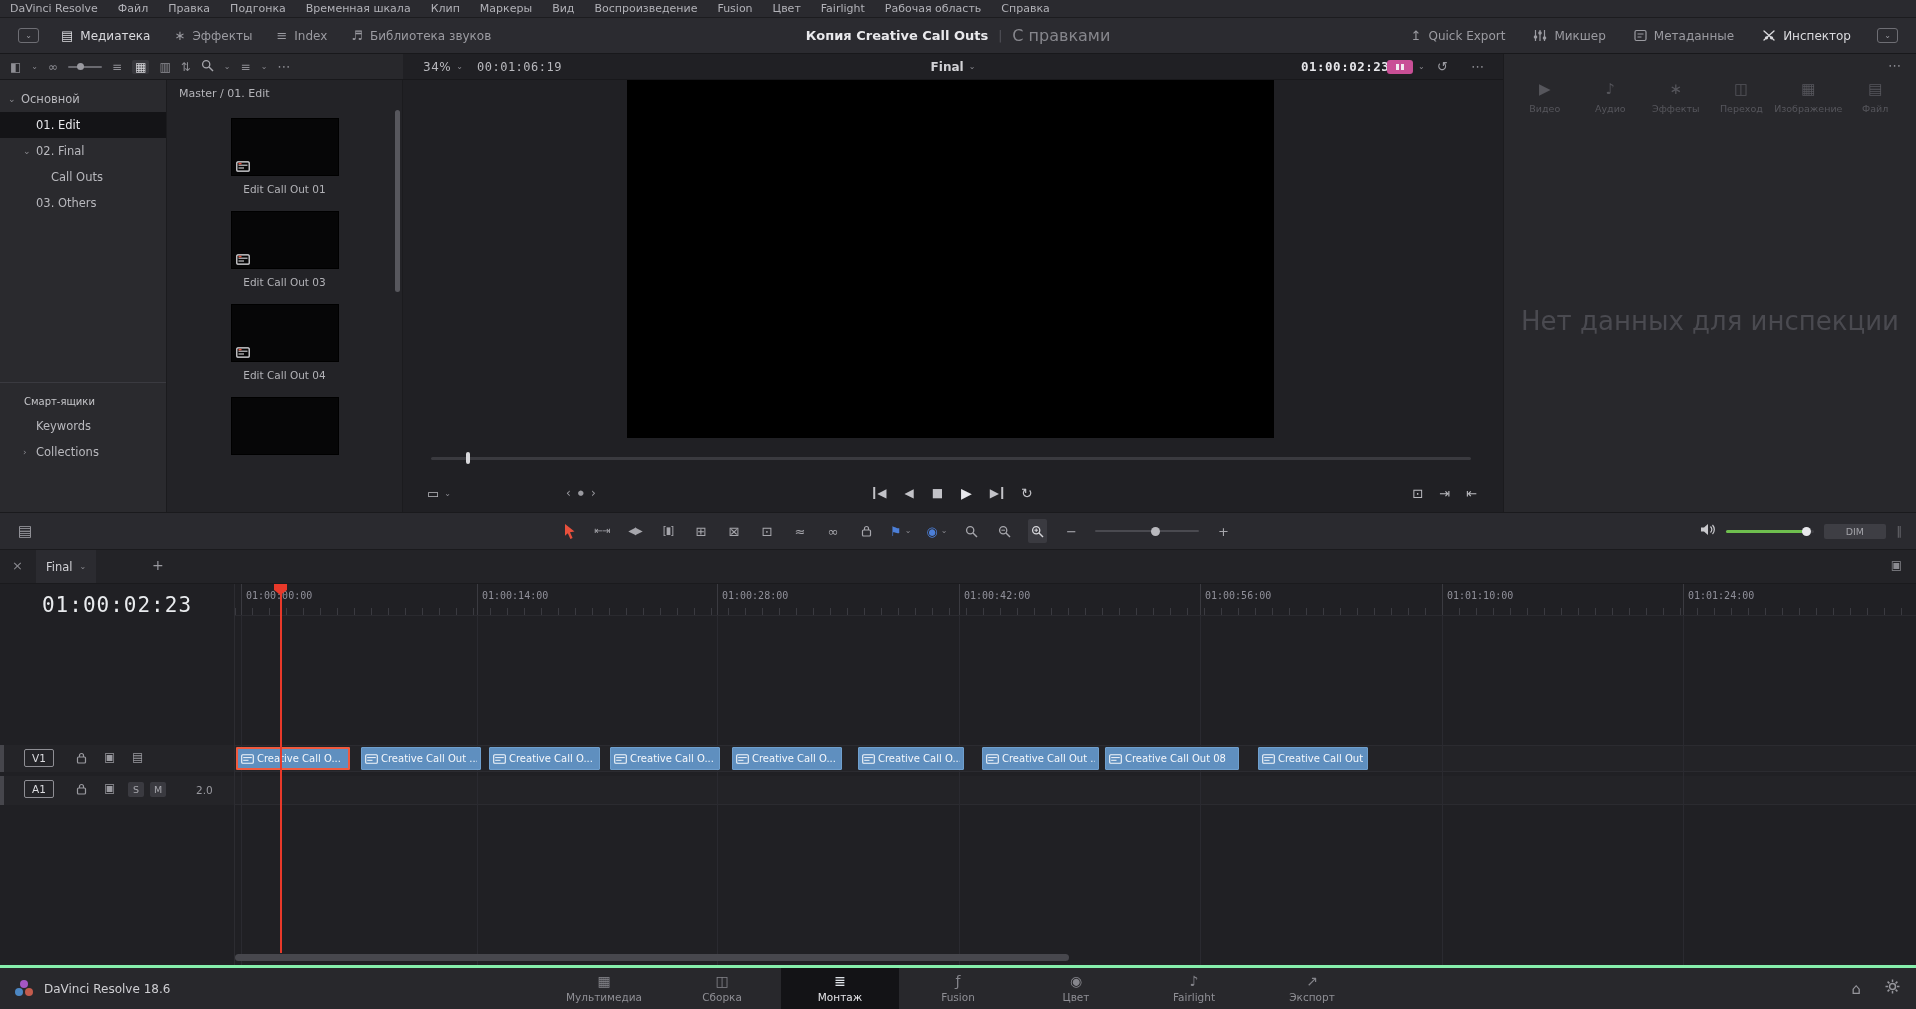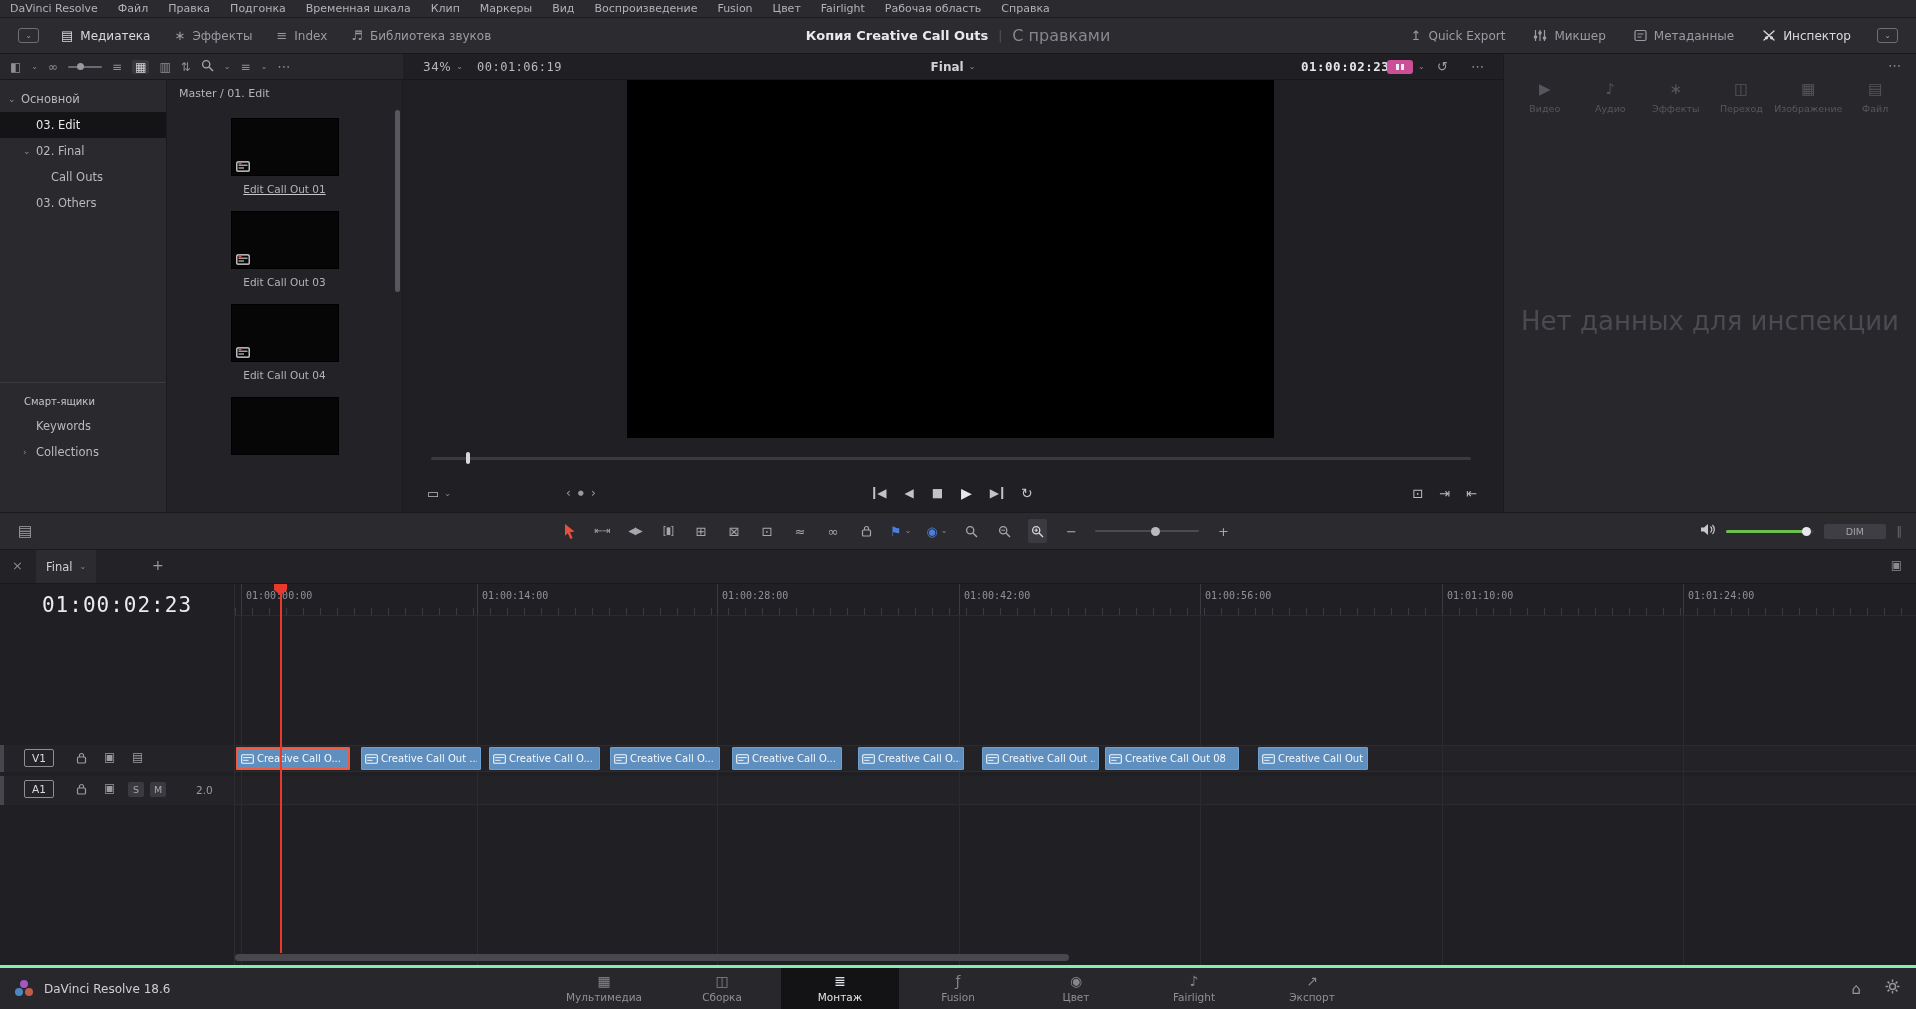--- a/index.html
+++ b/index.html
@@ -58,21 +58,21 @@
   .bin-row.selected { background:#141417; color:#e6e6ea; }
   .chev { width:13px; font-size:9px; color:#8a8a90; flex:0 0 13px; }
   #smart { position:absolute; top:302px; left:0; right:0; border-top:1px solid #3a3a40; padding-top:6px; }
   #smart-title { padding-left:24px; font-size:10px; color:#c6c6ca; height:24px; display:flex; align-items:center; }
 
   
   #medialist { position:absolute; left:167px; top:80px; width:236px; height:432px; background:#232327;
     border-right:1px solid #1b1b1e; overflow:hidden; }
   #media-path { height:26px; display:flex; align-items:center; padding-left:12px; font-size:11px; color:#b4b4b9; }
   .clip-card { width:108px; margin:0 auto 15px; }
-  .clip-card:first-of-type { margin-top:12px;text-decoration:underline; }
+  .clip-card:first-of-type { margin-top:12px; }
   .thumb { width:108px; height:58px; background:#060607; border:1px solid #000; position:relative; }
   .thumb svg { position:absolute; left:4px; bottom:3px; }
   .clip-name { margin-top:7px; text-align:center; font-size:10.5px; color:#b2b2b7; height:13px; }
   #media-scroll { position:absolute; right:2px; top:30px; width:5px; height:182px; background:#57575d; border-radius:3px; }
 
   
   #viewer { position:absolute; left:403px; top:80px; width:1100px; height:432px; background:#202024; }
   #video { position:absolute; left:224px; top:0; width:647px; height:358px; background:#000; }
   #scrubber { position:absolute; left:28px; right:32px; top:377px; height:3px; background:#3a3a3f; border-radius:2px; }
   #scrub-head { position:absolute; left:63px; top:372px; width:4px; height:12px; background:#d8d8dc; border-radius:2px; }
@@ -347,21 +347,21 @@
   <div id="bintree">
     <div id="bin-rows">
 
         <div class="bin-row" style="--ind: 0;">
           <span class="chev">⌄</span>
           <span class="bin-label">Основной</span>
         </div>
 
         <div class="bin-row selected" style="--ind: 1;">
           <span class="chev"></span>
-          <span class="bin-label">03. Edit</span>
+          <span class="bin-label">01. Edit</span>
         </div>
 
         <div class="bin-row" style="--ind: 1;">
           <span class="chev">⌄</span>
           <span class="bin-label">02. Final</span>
         </div>
 
         <div class="bin-row" style="--ind: 2;">
           <span class="chev"></span>
           <span class="bin-label">Call Outs</span>

